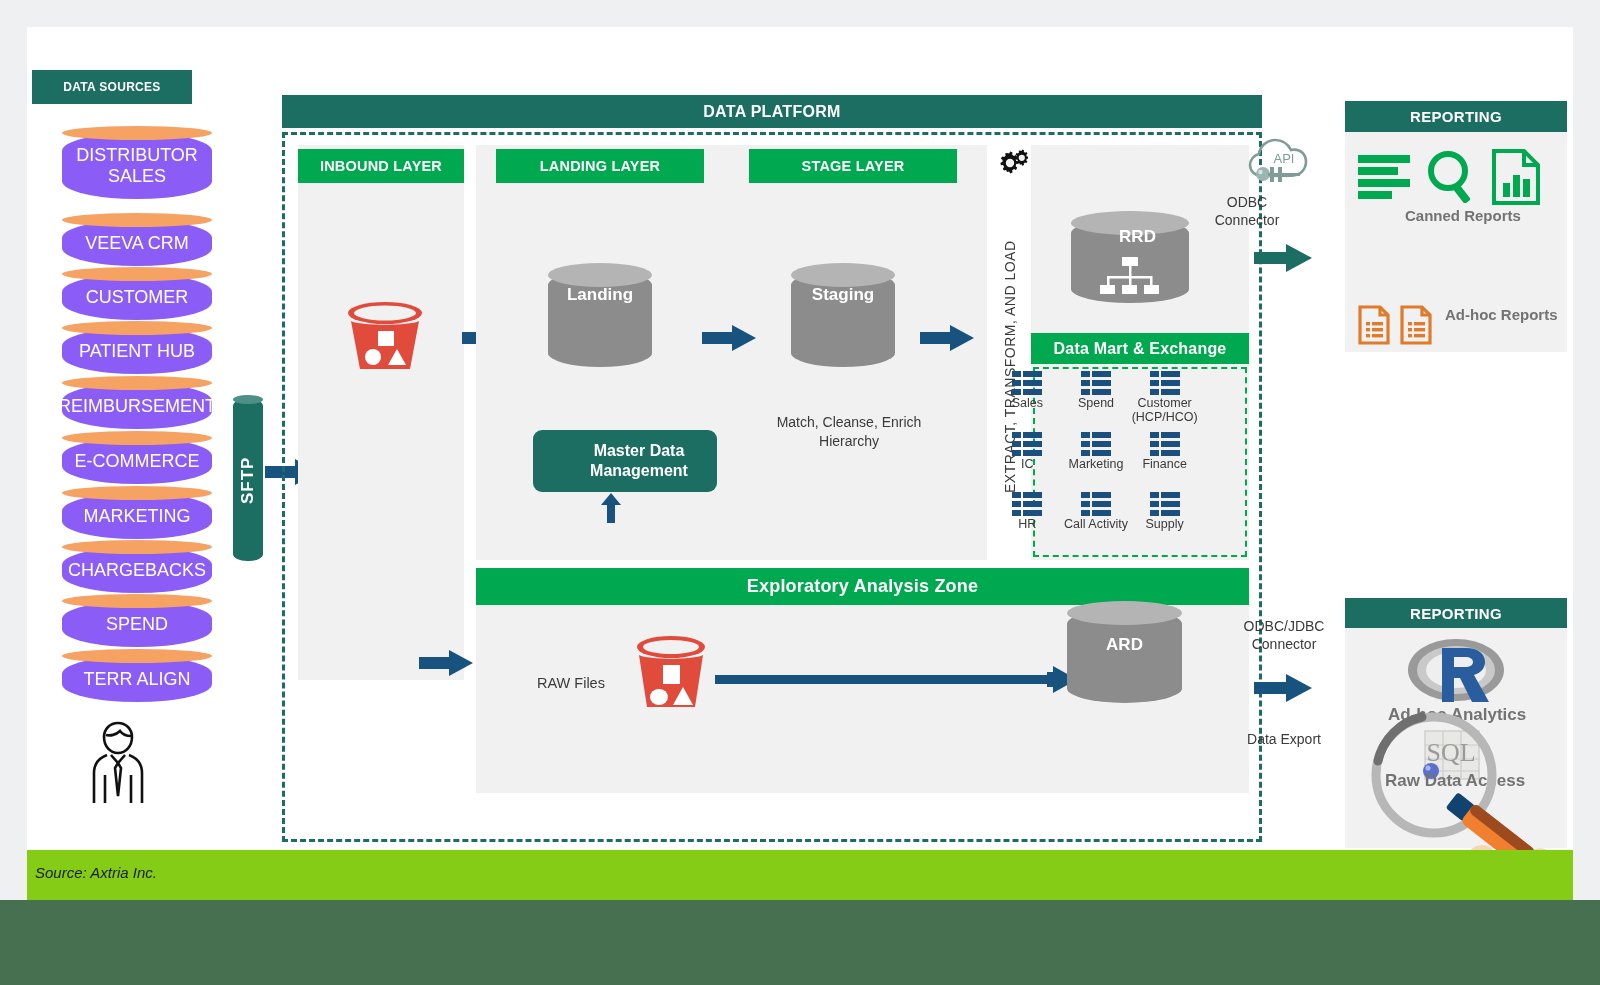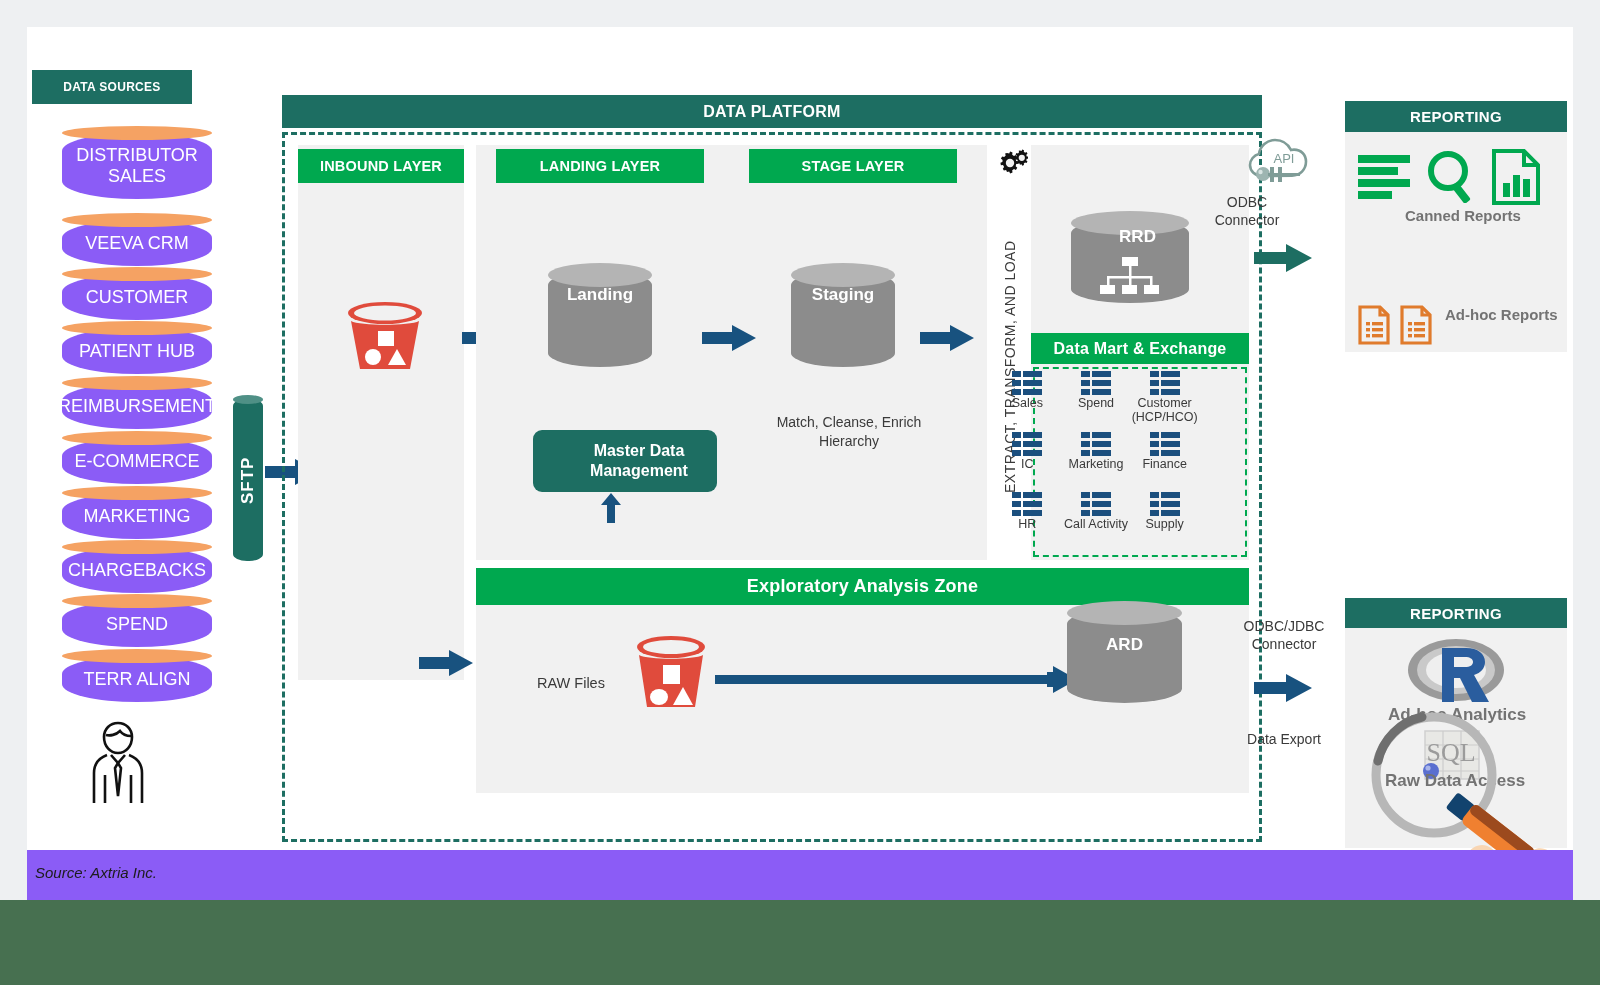--- a/index.html
+++ b/index.html
@@ -9,21 +9,21 @@
     font-family:"Liberation Sans", sans-serif;
     overflow:hidden;
     position:relative;
   }
   .canvas{
     position:absolute;left:27px;top:27px;width:1546px;height:823px;
     background:#ffffff;
   }
   .srcbar{
     position:absolute;left:27px;top:850px;width:1546px;height:50px;
-    background:#8b5cf6;
+    background:#84cc16;
   }
   .srcbar .srctxt{
     position:absolute;left:8px;top:14px;
     font-style:italic;font-size:15px;color:#1c1c1c;
     font-family:"Liberation Sans", sans-serif;
   }
   .footerbar{
     position:absolute;left:0;top:900px;width:1600px;height:85px;
     background:#477050;
   }

